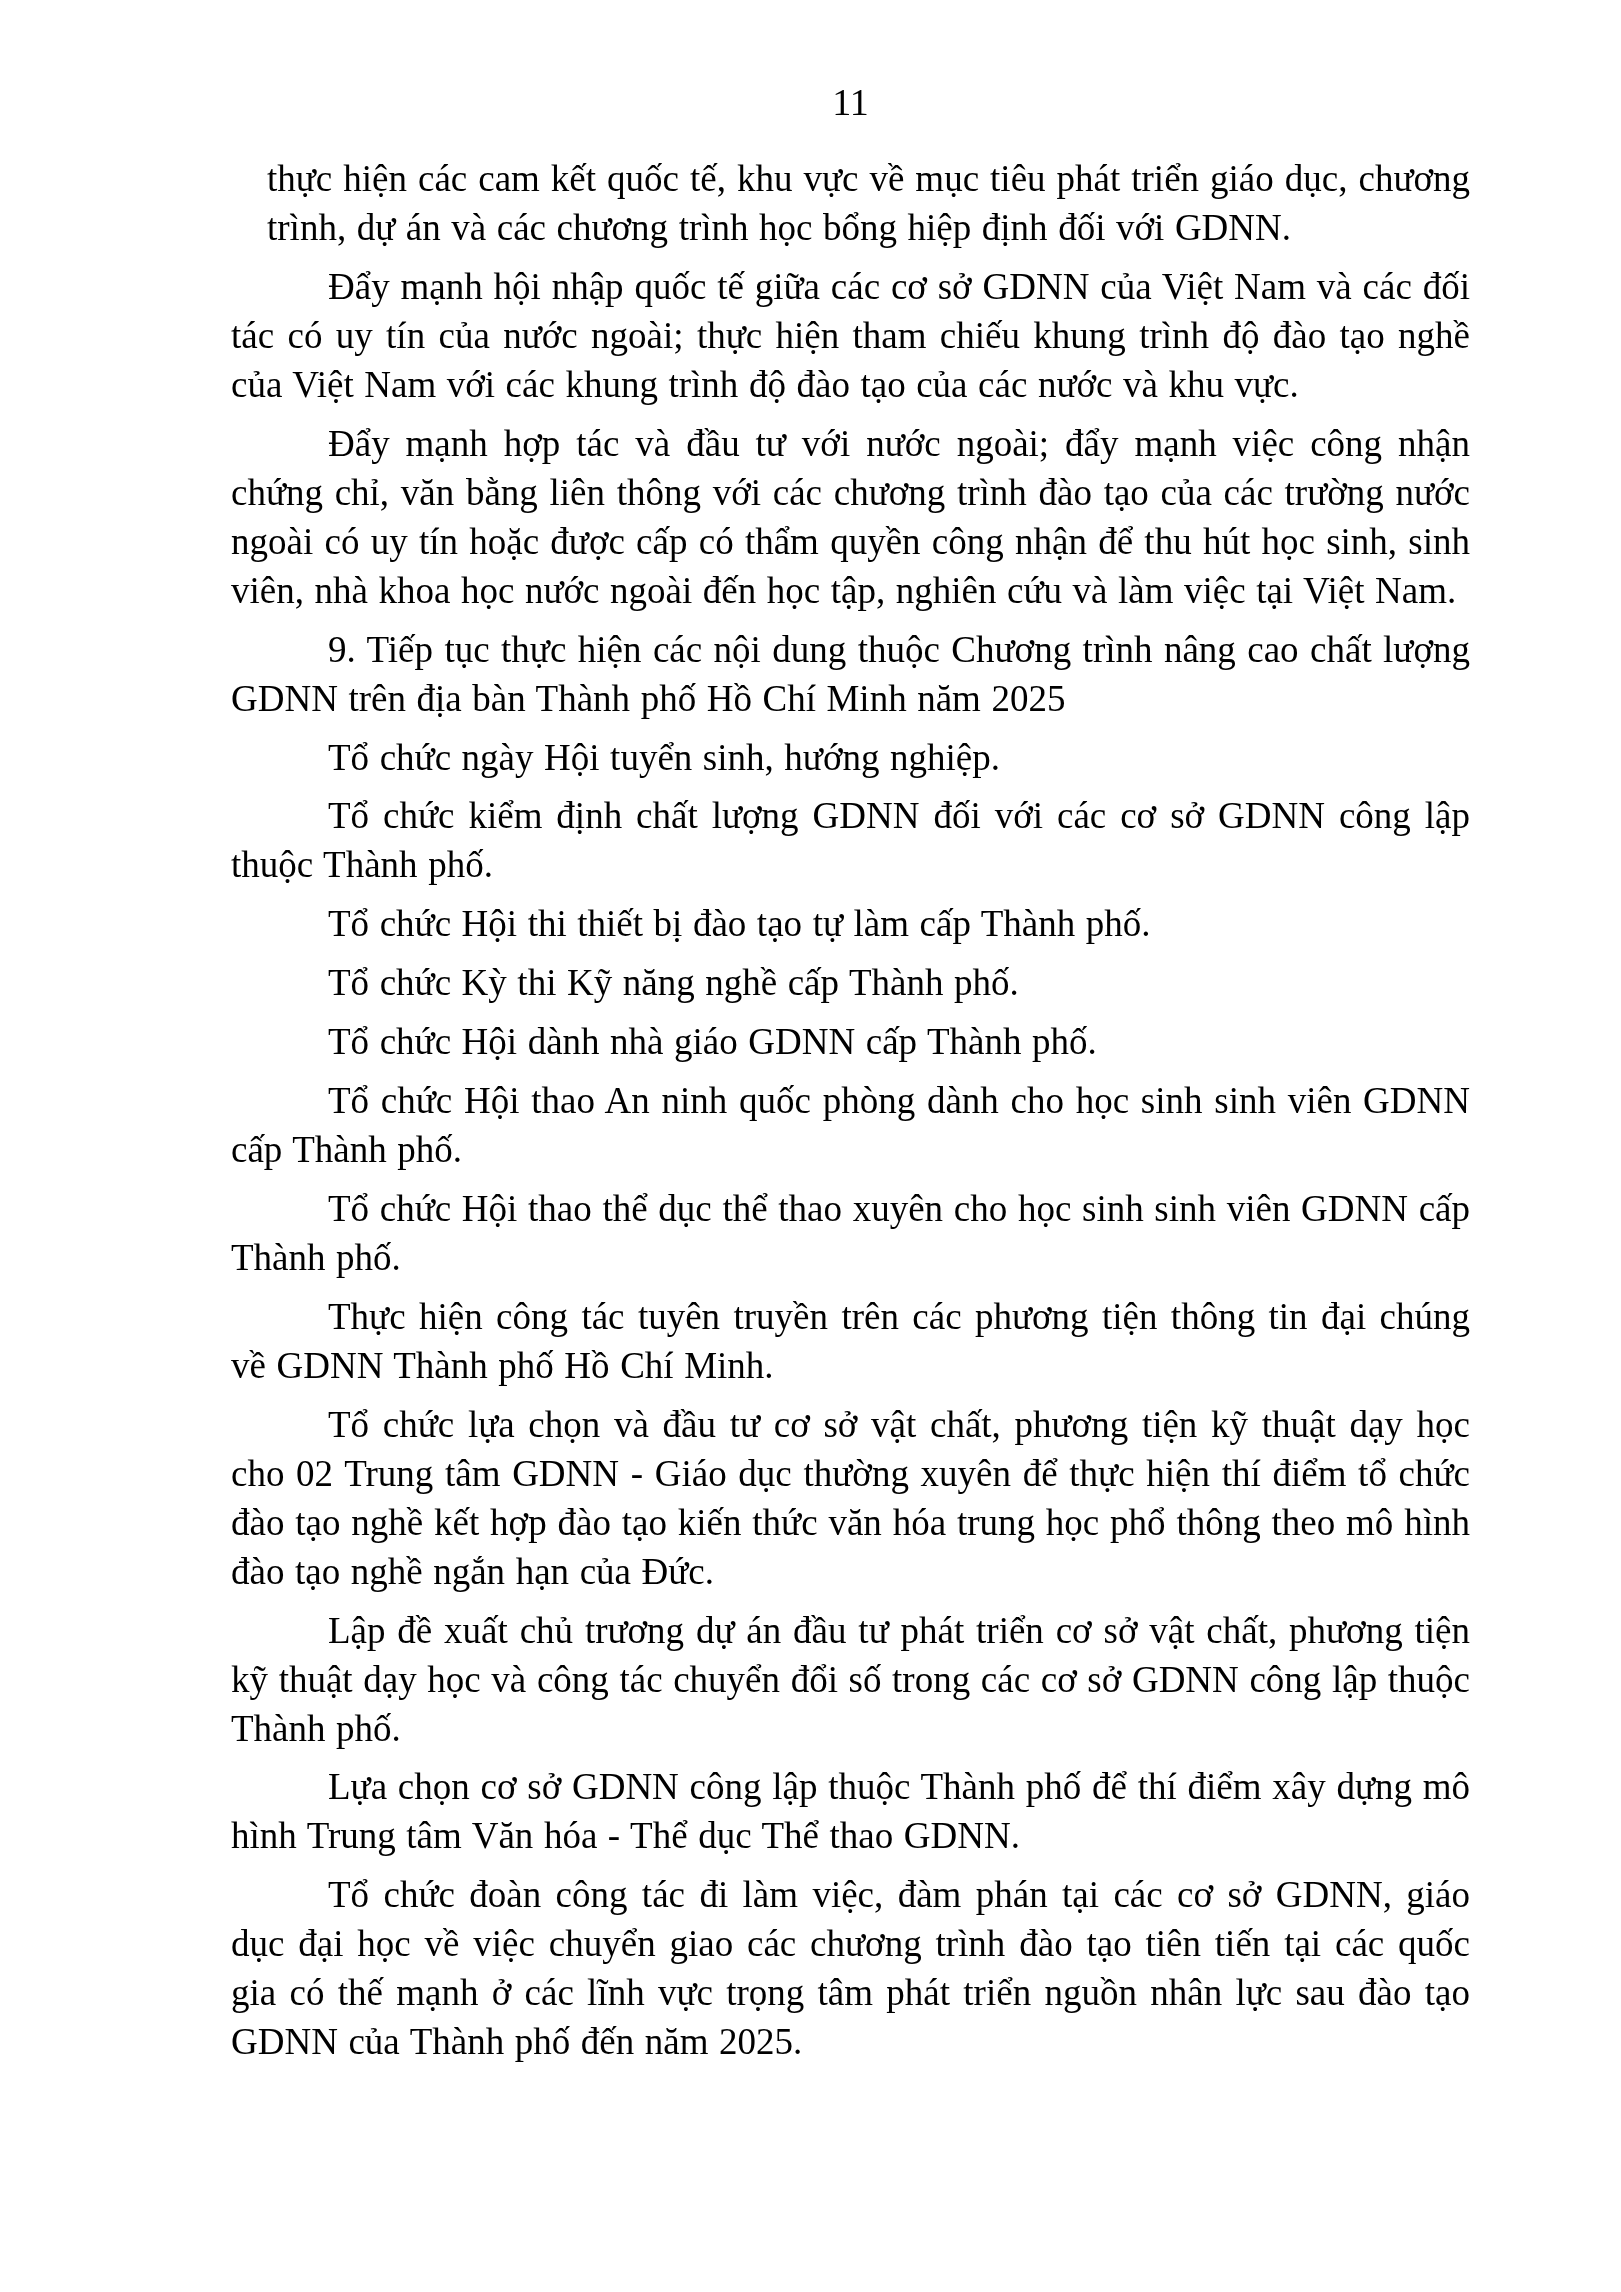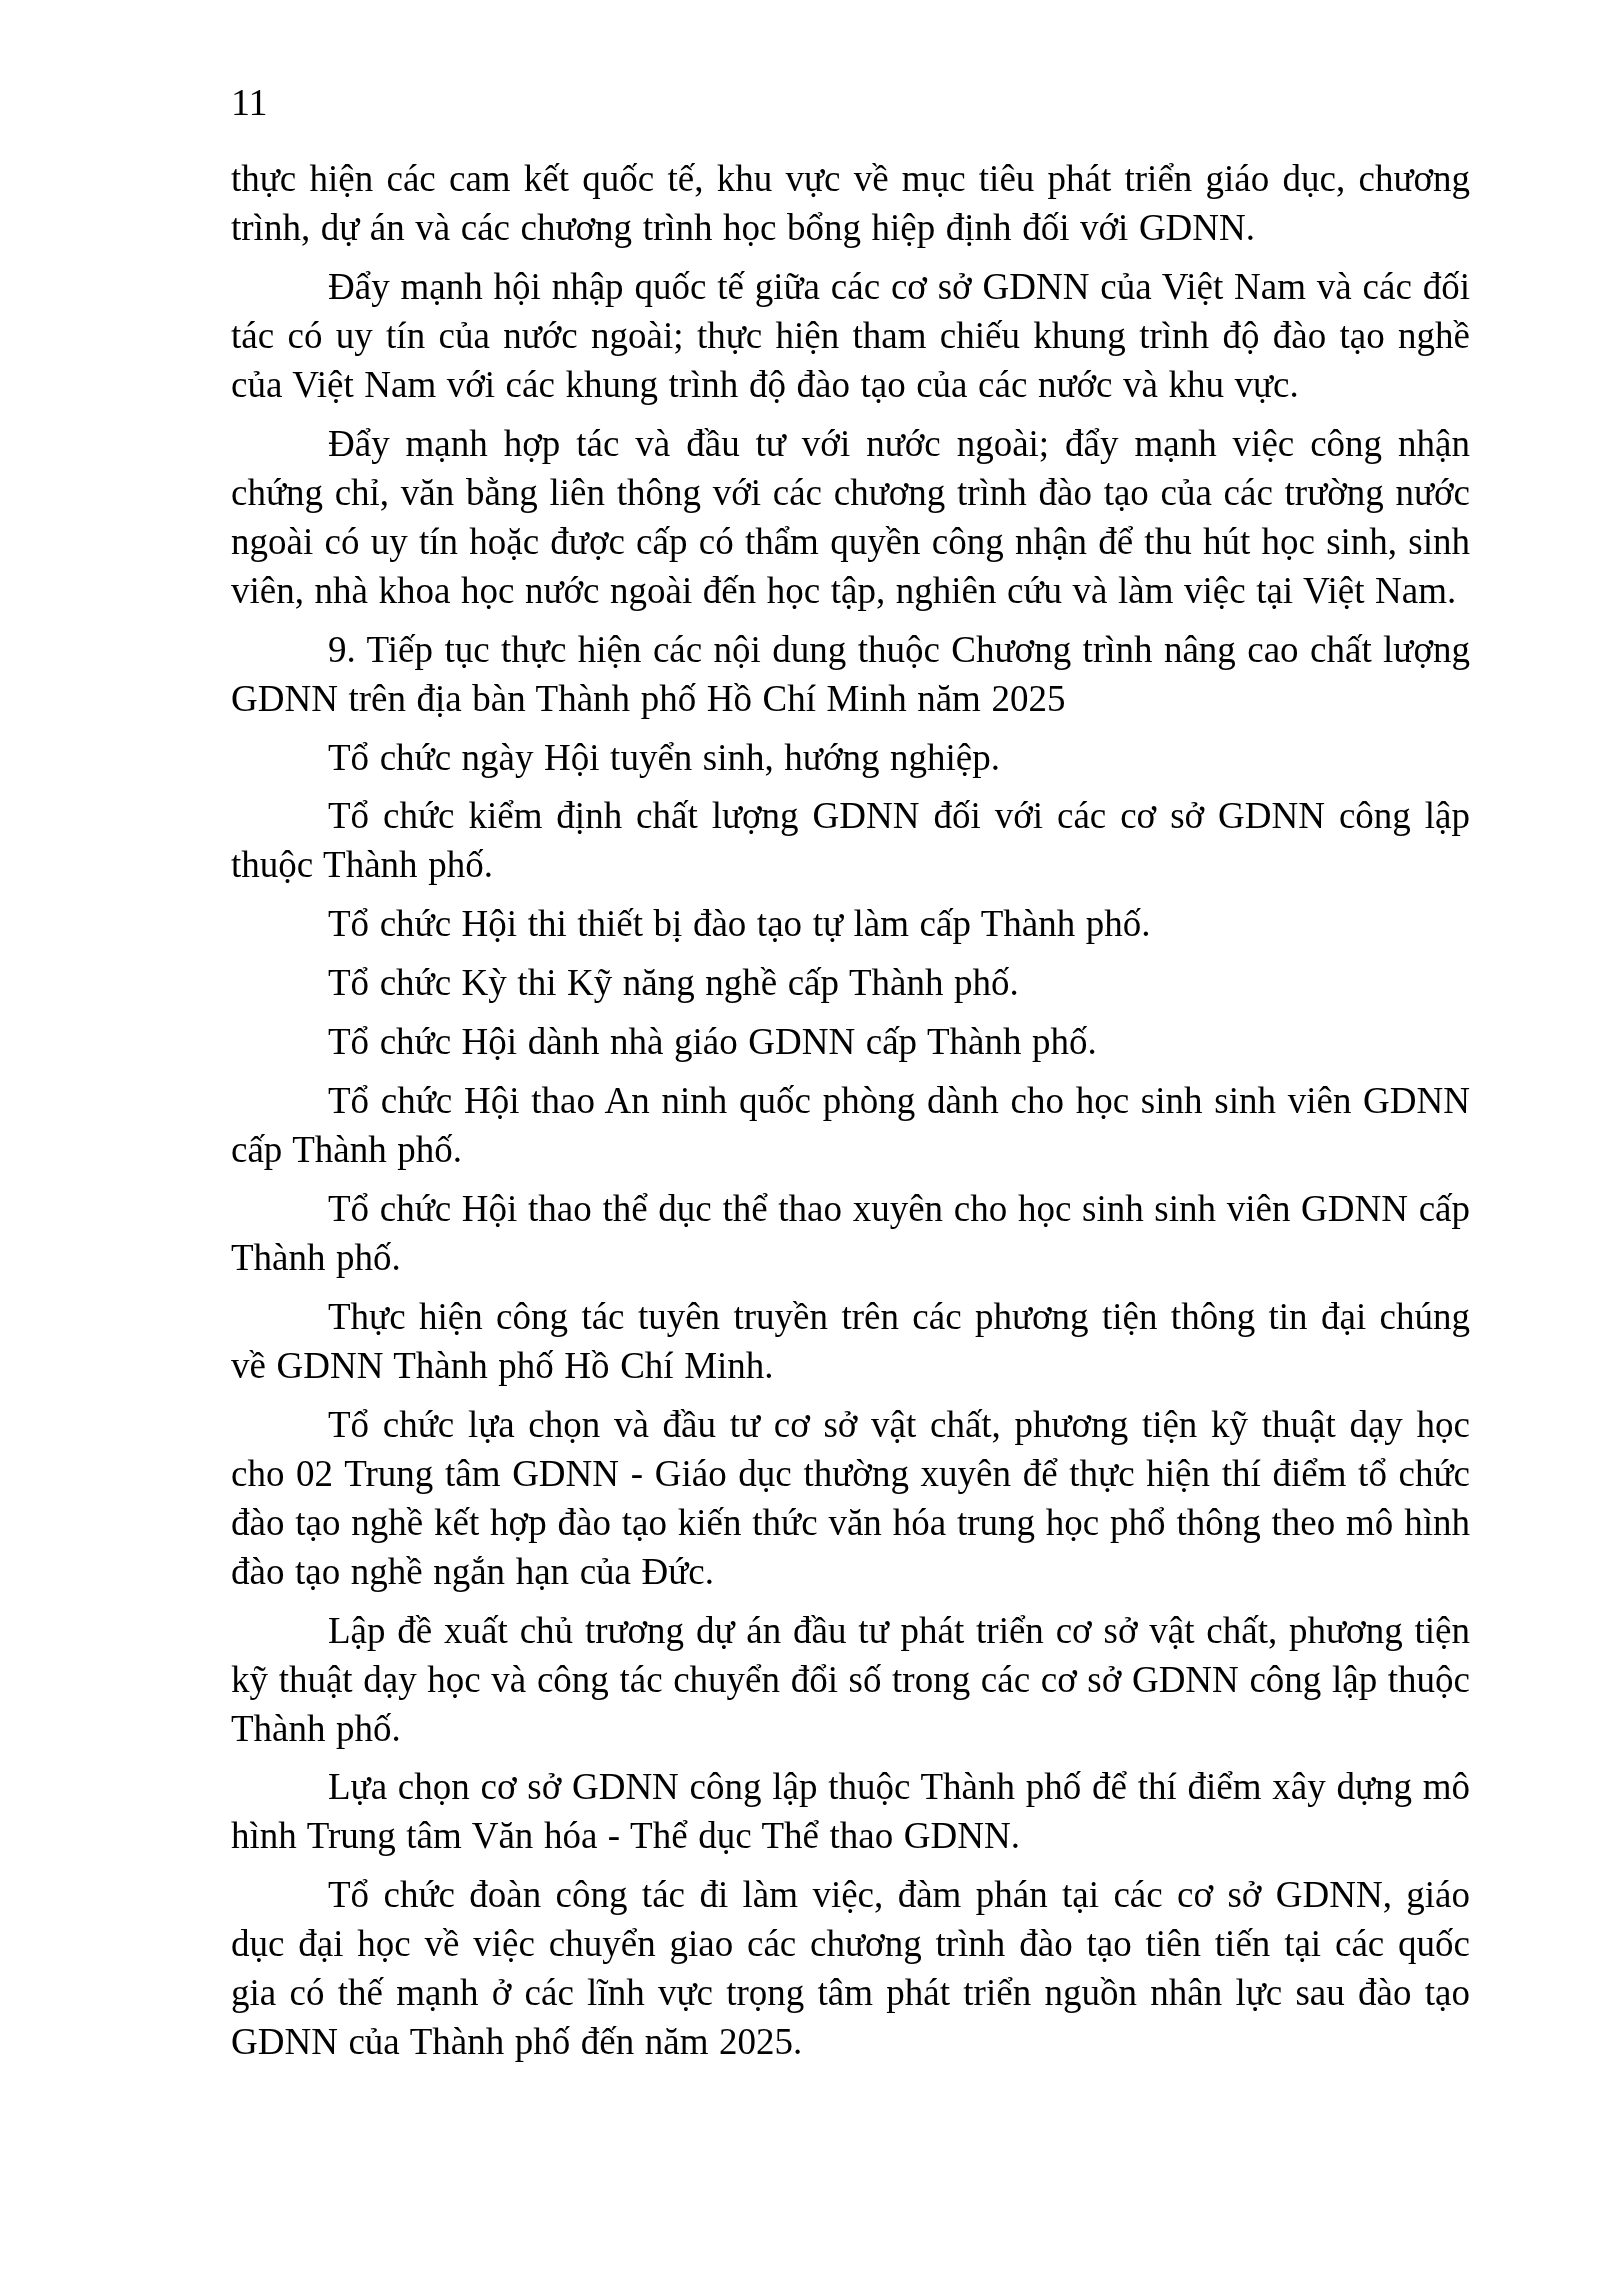--- a/index.html
+++ b/index.html
@@ -14,21 +14,21 @@
     background: #ffffff;
     overflow: hidden;
     font-family: "Liberation Serif", "DejaVu Serif", serif;
     color: #000000;
   }
   .page-number {
     position: absolute;
     top: 82px;
     left: 231px;
     width: 1239px;
-    text-align: left;
+    text-align: center;
     font-size: 38px;
     line-height: 41px;
   }
   .content {
     position: absolute;
     top: 154px;
     left: 231px;
     width: 1239px;
   }
   .para {
@@ -36,20 +36,21 @@
     padding: 9.9px 0 0 0;
     font-size: 37px;
     line-height: 49px;
     text-align: justify;
     text-indent: 97px;
     word-spacing: 1.3px;
   }
   .para.first {
     padding-top: 0;
     text-indent: 0;
+    margin-left: 36px;
   }
   .para.heading {
     font-weight: normal;
   }
 </style>
 </head>
 <body>
 
 <div class="page">
 

